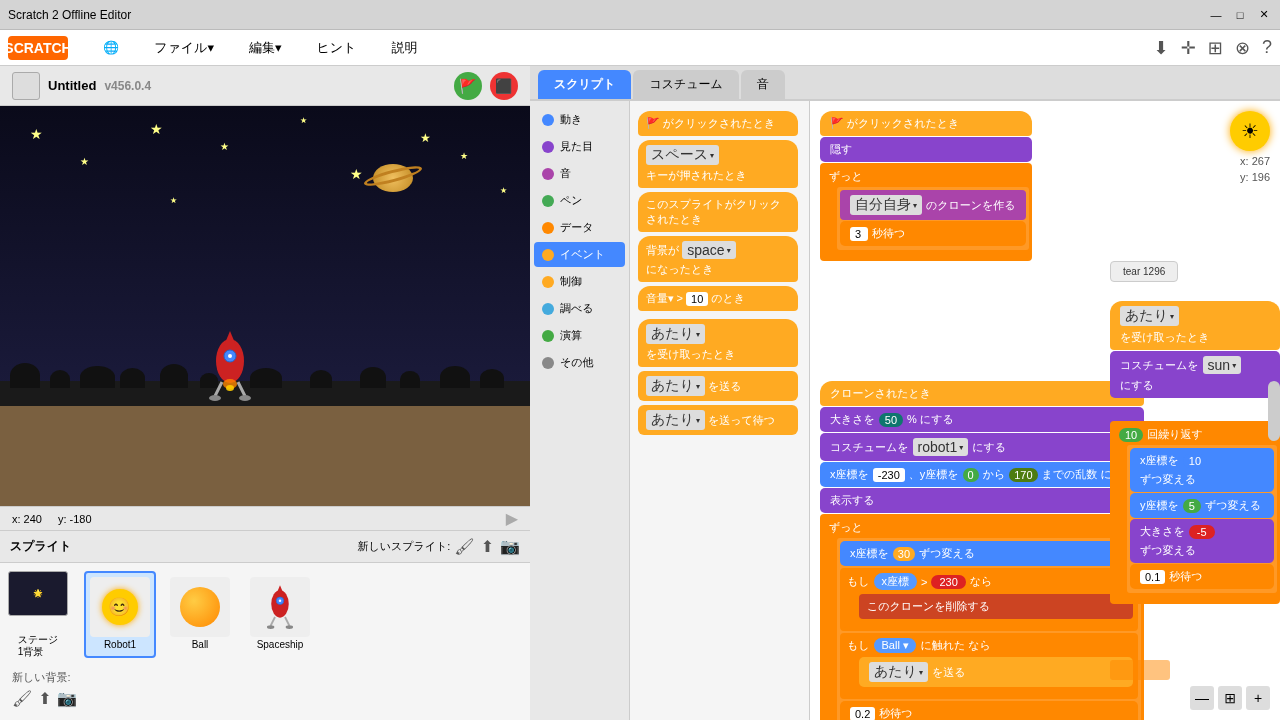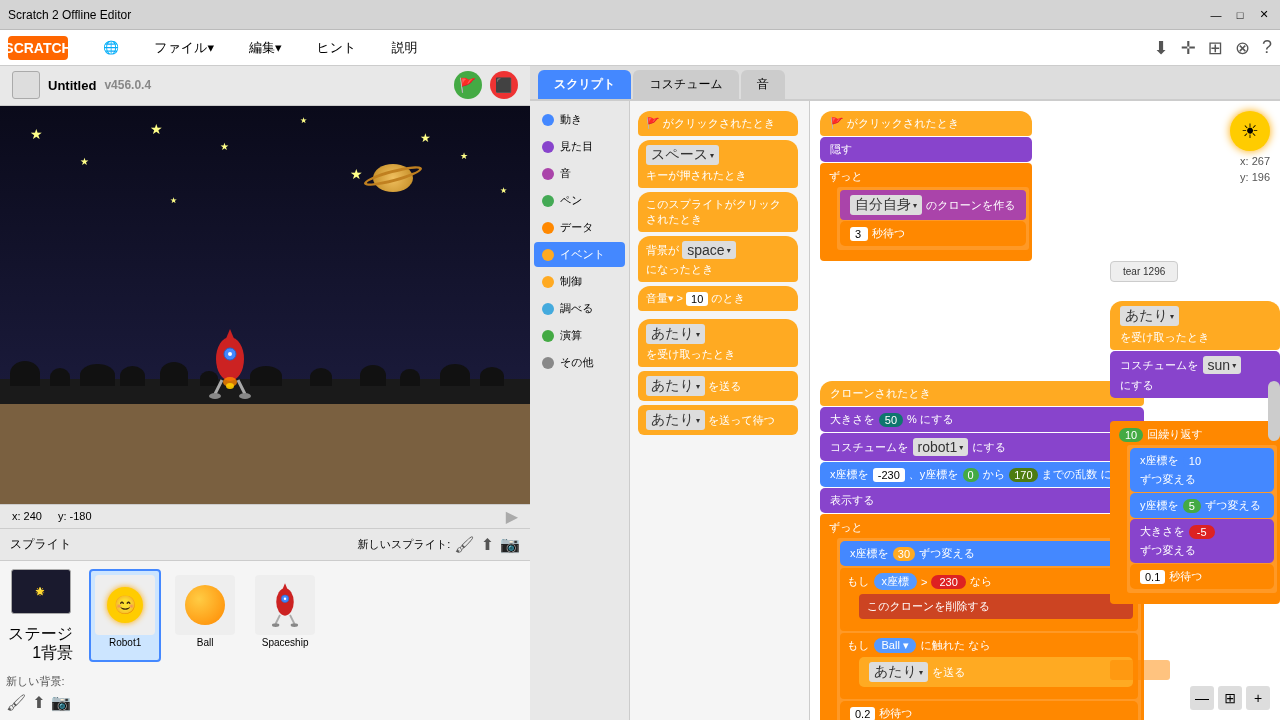--- a/index.html
+++ b/index.html
@@ -38,33 +38,33 @@
     #canvas { width: 530px; height: 400px; background: #1a1a2e; position: relative; overflow: hidden; cursor: crosshair; }
     
     #spaceship-sprite { position: absolute; bottom: 100px; left: 200px; width: 60px; height: 80px; }
     
     
     #coords { height: 24px; background: #e8e8e8; display: flex; align-items: center; justify-content: flex-end; padding: 0 12px; font-size: 11px; gap: 16px; border-top: 1px solid #ccc; }
     
     
     #sprite-panel { background: #f5f5f5; flex: 1; }
     #sprite-header { display: flex; align-items: center; justify-content: space-between; padding: 6px 10px; background: #e8e8e8; border-bottom: 1px solid #ccc; border-top: 1px solid #ccc; }
-    #sprite-header-title { font-size: 12px; font-weight: normal; text-align: center; }
+    #sprite-header-title { font-size: 12px; font-weight: bold; text-align: center; }
     #new-sprite { display: flex; align-items: center; gap: 4px; font-size: 11px; }
     #sprite-tools { display: flex; gap: 6px; align-items: center; }
     .sprite-tool-btn { cursor: pointer; font-size: 16px; color: #555; }
     #sprite-list { display: flex; gap: 8px; padding: 8px; overflow-x: auto; }
     .sprite-item { display: flex; flex-direction: column; align-items: center; cursor: pointer; padding: 4px; border-radius: 4px; min-width: 60px; }
     .sprite-item.selected { background: #cce5ff; border: 2px solid #4488ff; border-radius: 4px; }
     .sprite-item:not(.selected) { border: 2px solid transparent; }
     .sprite-thumb { width: 60px; height: 60px; background: #eee; border-radius: 4px; display: flex; align-items: center; justify-content: center; overflow: hidden; }
     .sprite-label { font-size: 10px; margin-top: 2px; text-align: center; }
     
     
-    #new-background { padding: 4px 6px; }
+    #new-background { padding: 4px 12px; }
     #new-bg-label { font-size: 11px; color: #555; }
     #bg-tools { display: flex; gap: 6px; padding: 4px 0; }
     .bg-tool-btn { cursor: pointer; font-size: 16px; color: #555; }
     
     
     #script-editor { flex: 1; display: flex; flex-direction: column; background: #f0f0f0; }
     #script-tabs { display: flex; gap: 2px; padding: 4px 8px 0; background: #ddd; border-bottom: 2px solid #ccc; }
     .script-tab { padding: 6px 16px; border-radius: 6px 6px 0 0; cursor: pointer; font-size: 12px; background: #ccc; }
     .script-tab.active { background: #4488ff; color: white; font-weight: bold; }
     
@@ -231,21 +231,21 @@
           </div>
         </div>
       </div>
 
       <div id="sprite-list">
 
         <div style="display:flex;flex-direction:column;align-items:center;margin-right:8px;">
           <div style="width:60px;height:45px;background:#1a1a2e;border-radius:3px;border:1px solid #aaa;display:flex;align-items:center;justify-content:center;">
             <span style="font-size:8px;color:#fff;">🌟</span>
           </div>
-          <div style="font-size:16px;margin-top:10px;text-align:right;line-height:1.2">ステージ<br>1背景</div>
+          <div style="font-size:10px;margin-top:18px;text-align:left;line-height:1.2">ステージ<br>1背景</div>
         </div>
 
         <div class="sprite-item selected">
           <div class="sprite-thumb">
             <div style="position:relative;width:50px;height:50px;display:flex;align-items:center;justify-content:center;">
 
               <div style="width:36px;height:36px;background:#ffcc00;border-radius:50%;display:flex;align-items:center;justify-content:center;box-shadow:0 0 6px #ffaa00;">
                 <span style="font-size:18px;">😊</span>
               </div>
             </div>

